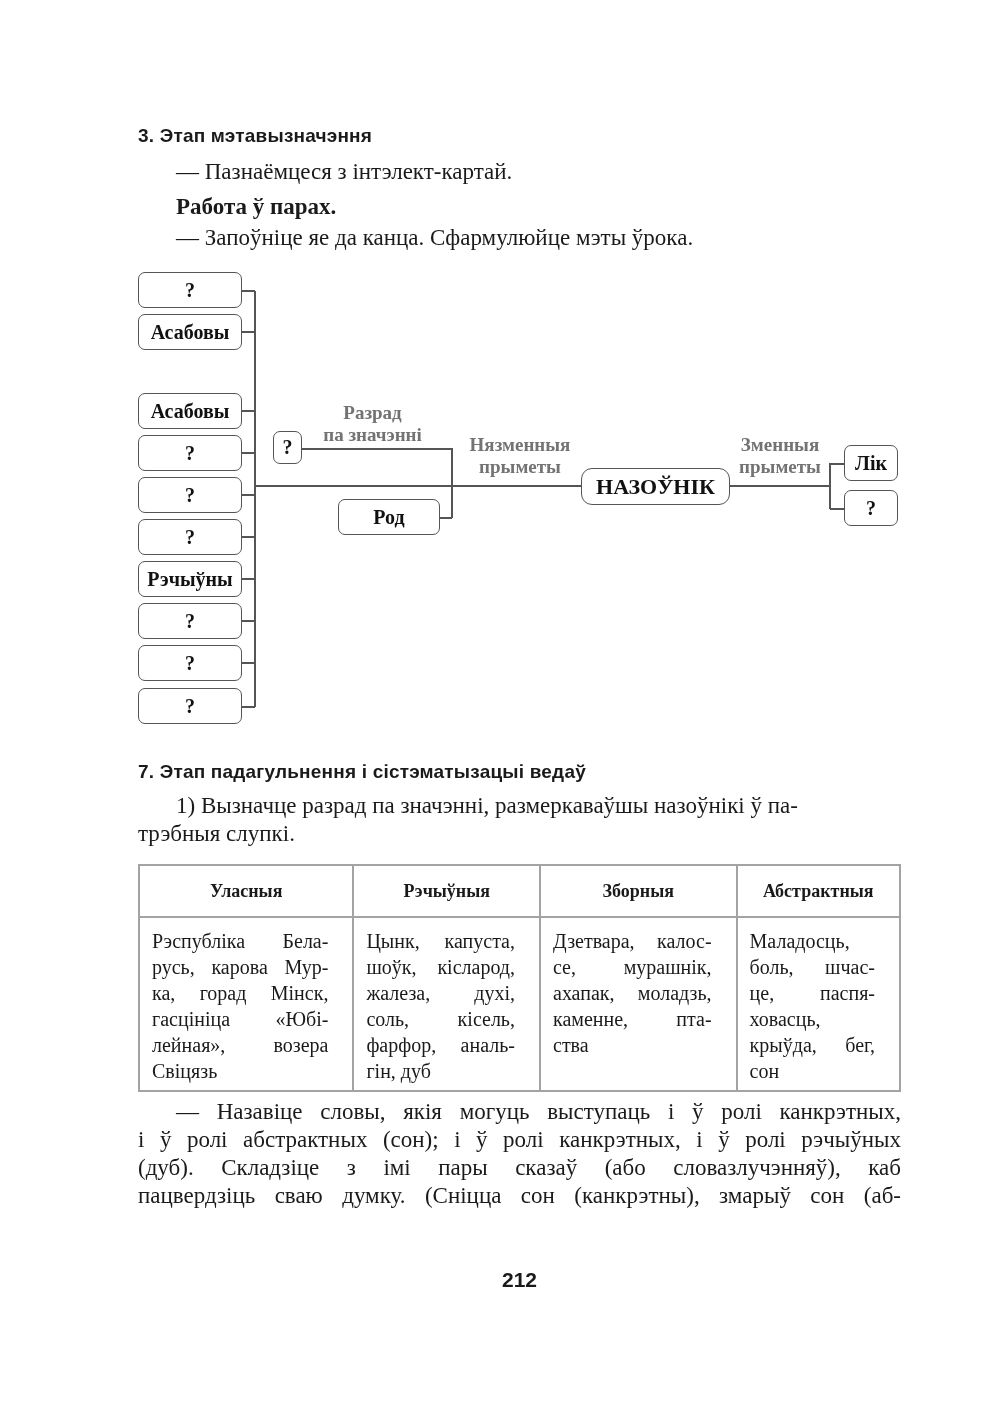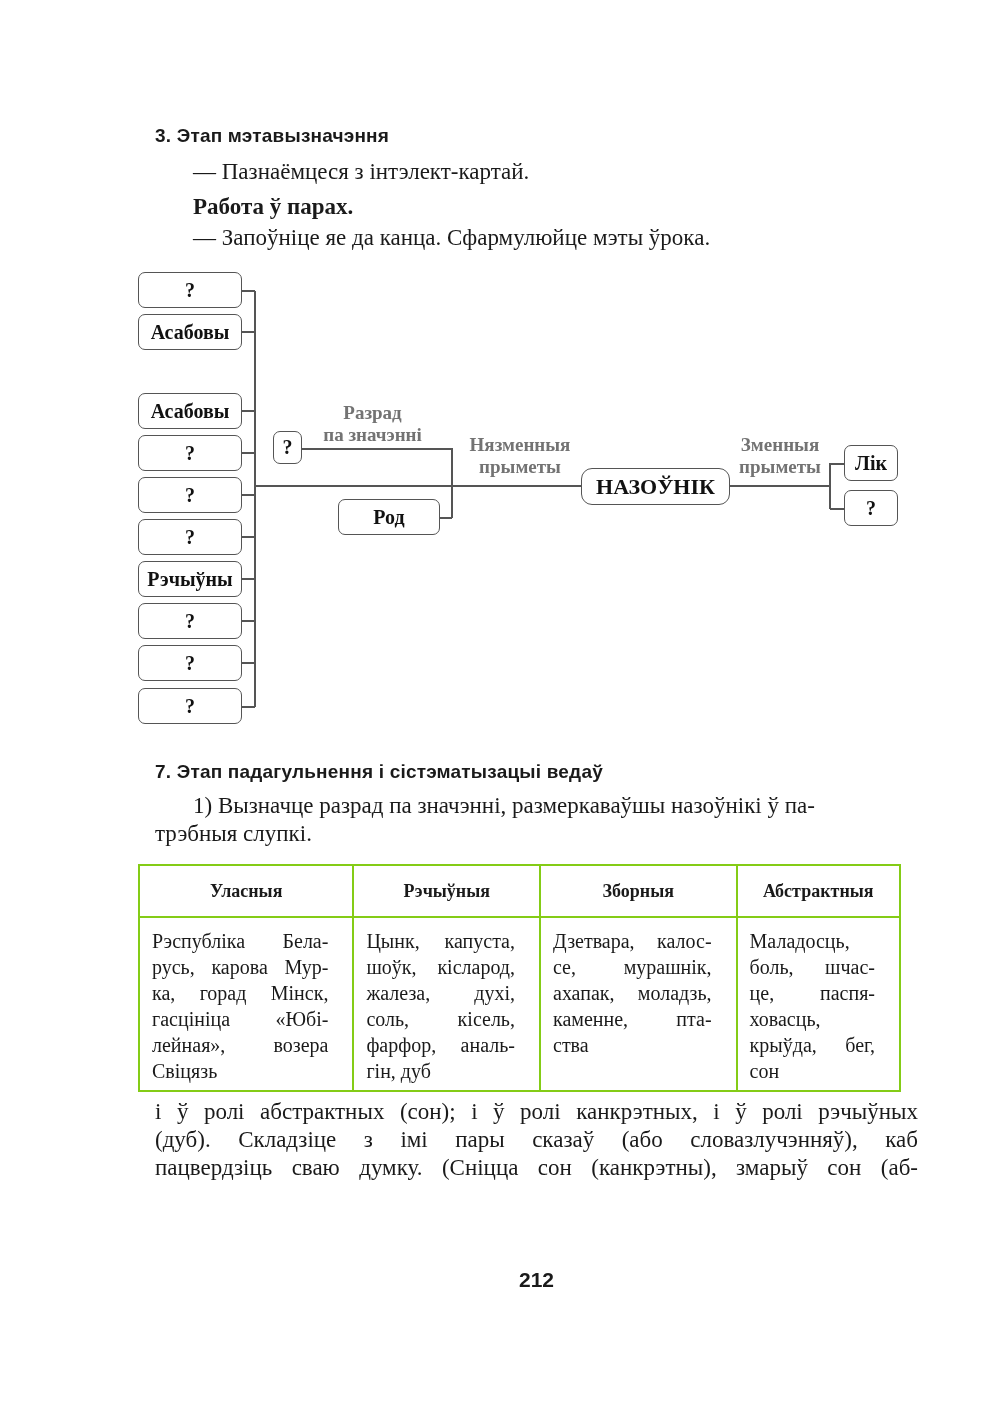--- a/index.html
+++ b/index.html
@@ -1,31 +1,31 @@
 <!DOCTYPE html>
 <html><head>
 <meta charset="utf-8">
 <style>
   html, body { margin: 0; padding: 0; background: #ffffff; }
   body { width: 1000px; height: 1414px; position: relative; overflow: hidden; color: #1a1a1a; }
-  .abs { position: absolute; margin-left: 17px; }
+  .abs { position: absolute; }
 
   .h-section { font-family: "Liberation Sans", sans-serif; font-weight: bold; font-size: 19px; letter-spacing: 0.2px; }
   .body-text { font-family: "Liberation Serif", serif; font-size: 23px; line-height: 28px; transform-origin: left top; }
   .body-bold { font-family: "Liberation Serif", serif; font-weight: bold; font-size: 23px; }
 
   
   .node { position: absolute; box-sizing: border-box; border: 1.6px solid #555; border-radius: 7px; background: #fff;
           font-family: "Liberation Serif", serif; font-weight: bold; font-size: 20px; display: flex; align-items: center; justify-content: center; color: #111; }
   .line { position: absolute; background: #555; }
   .lbl { position: absolute; font-family: "Liberation Serif", serif; font-weight: bold; font-size: 19px; text-align: center; line-height: 22px; color: #737373; }
 
   
   table.cls { position: absolute; left: 138px; top: 864px; width: 763px; border-collapse: collapse; }
-  table.cls th, table.cls td { border: 2px solid #84cc16; font-family: "Liberation Serif", serif; }
+  table.cls th, table.cls td { border: 2px solid #a3a3a3; font-family: "Liberation Serif", serif; }
   table.cls th { height: 48px; font-size: 18px; font-weight: bold; text-align: center; }
   table.cls td { vertical-align: top; font-size: 20px; line-height: 26px; padding: 10px 24px 6px 12px; text-align: justify; text-align-last: left; }
 
   .page-num { font-family: "Liberation Sans", sans-serif; font-weight: bold; font-size: 21px; }
 </style>
 </head>
 <body>
 
 <div class="abs h-section" style="left:138px; top:125px;">3. Этап мэтавызначэння</div>
 <div class="abs body-text" style="left:176px; top:158px;">— Пазнаёмцеся з інтэлект-картай.</div>
@@ -143,18 +143,19 @@
           <div style="text-align: justify; text-align-last: justify; white-space: nowrap;">це, паспя-</div>
           <div style="text-align: justify; text-align-last: justify; white-space: nowrap;">ховасць,</div>
           <div style="text-align: justify; text-align-last: justify; white-space: nowrap;">крыўда, бег,</div>
           <div style="text-align: left; text-align-last: left; white-space: nowrap;">сон</div>
         </td>
     </tr>
   </tbody>
 </table>
 
 <div class="abs" style="left:138px; top:1098px; width:763px;">
+  <div class="body-text cl" style="padding-left: 38px; text-align: justify; text-align-last: justify;">— Назавіце словы, якія могуць выступаць і ў ролі канкрэтных,</div>
   <div class="body-text cl" style="text-align: justify; text-align-last: justify;">і ў ролі абстрактных (сон); і ў ролі канкрэтных, і ў ролі рэчыўных</div>
   <div class="body-text cl" style="text-align: justify; text-align-last: justify;">(дуб). Складзіце з імі пары сказаў (або словазлучэнняў), каб</div>
   <div class="body-text cl" style="text-align: justify; text-align-last: justify;">пацвердзіць сваю думку. (Сніцца сон (канкрэтны), змарыў сон (аб-</div>
 </div>
 
 <div class="abs page-num" style="left:0; width:1039px; text-align:center; top:1268px;">212</div>
 
 </body></html>

